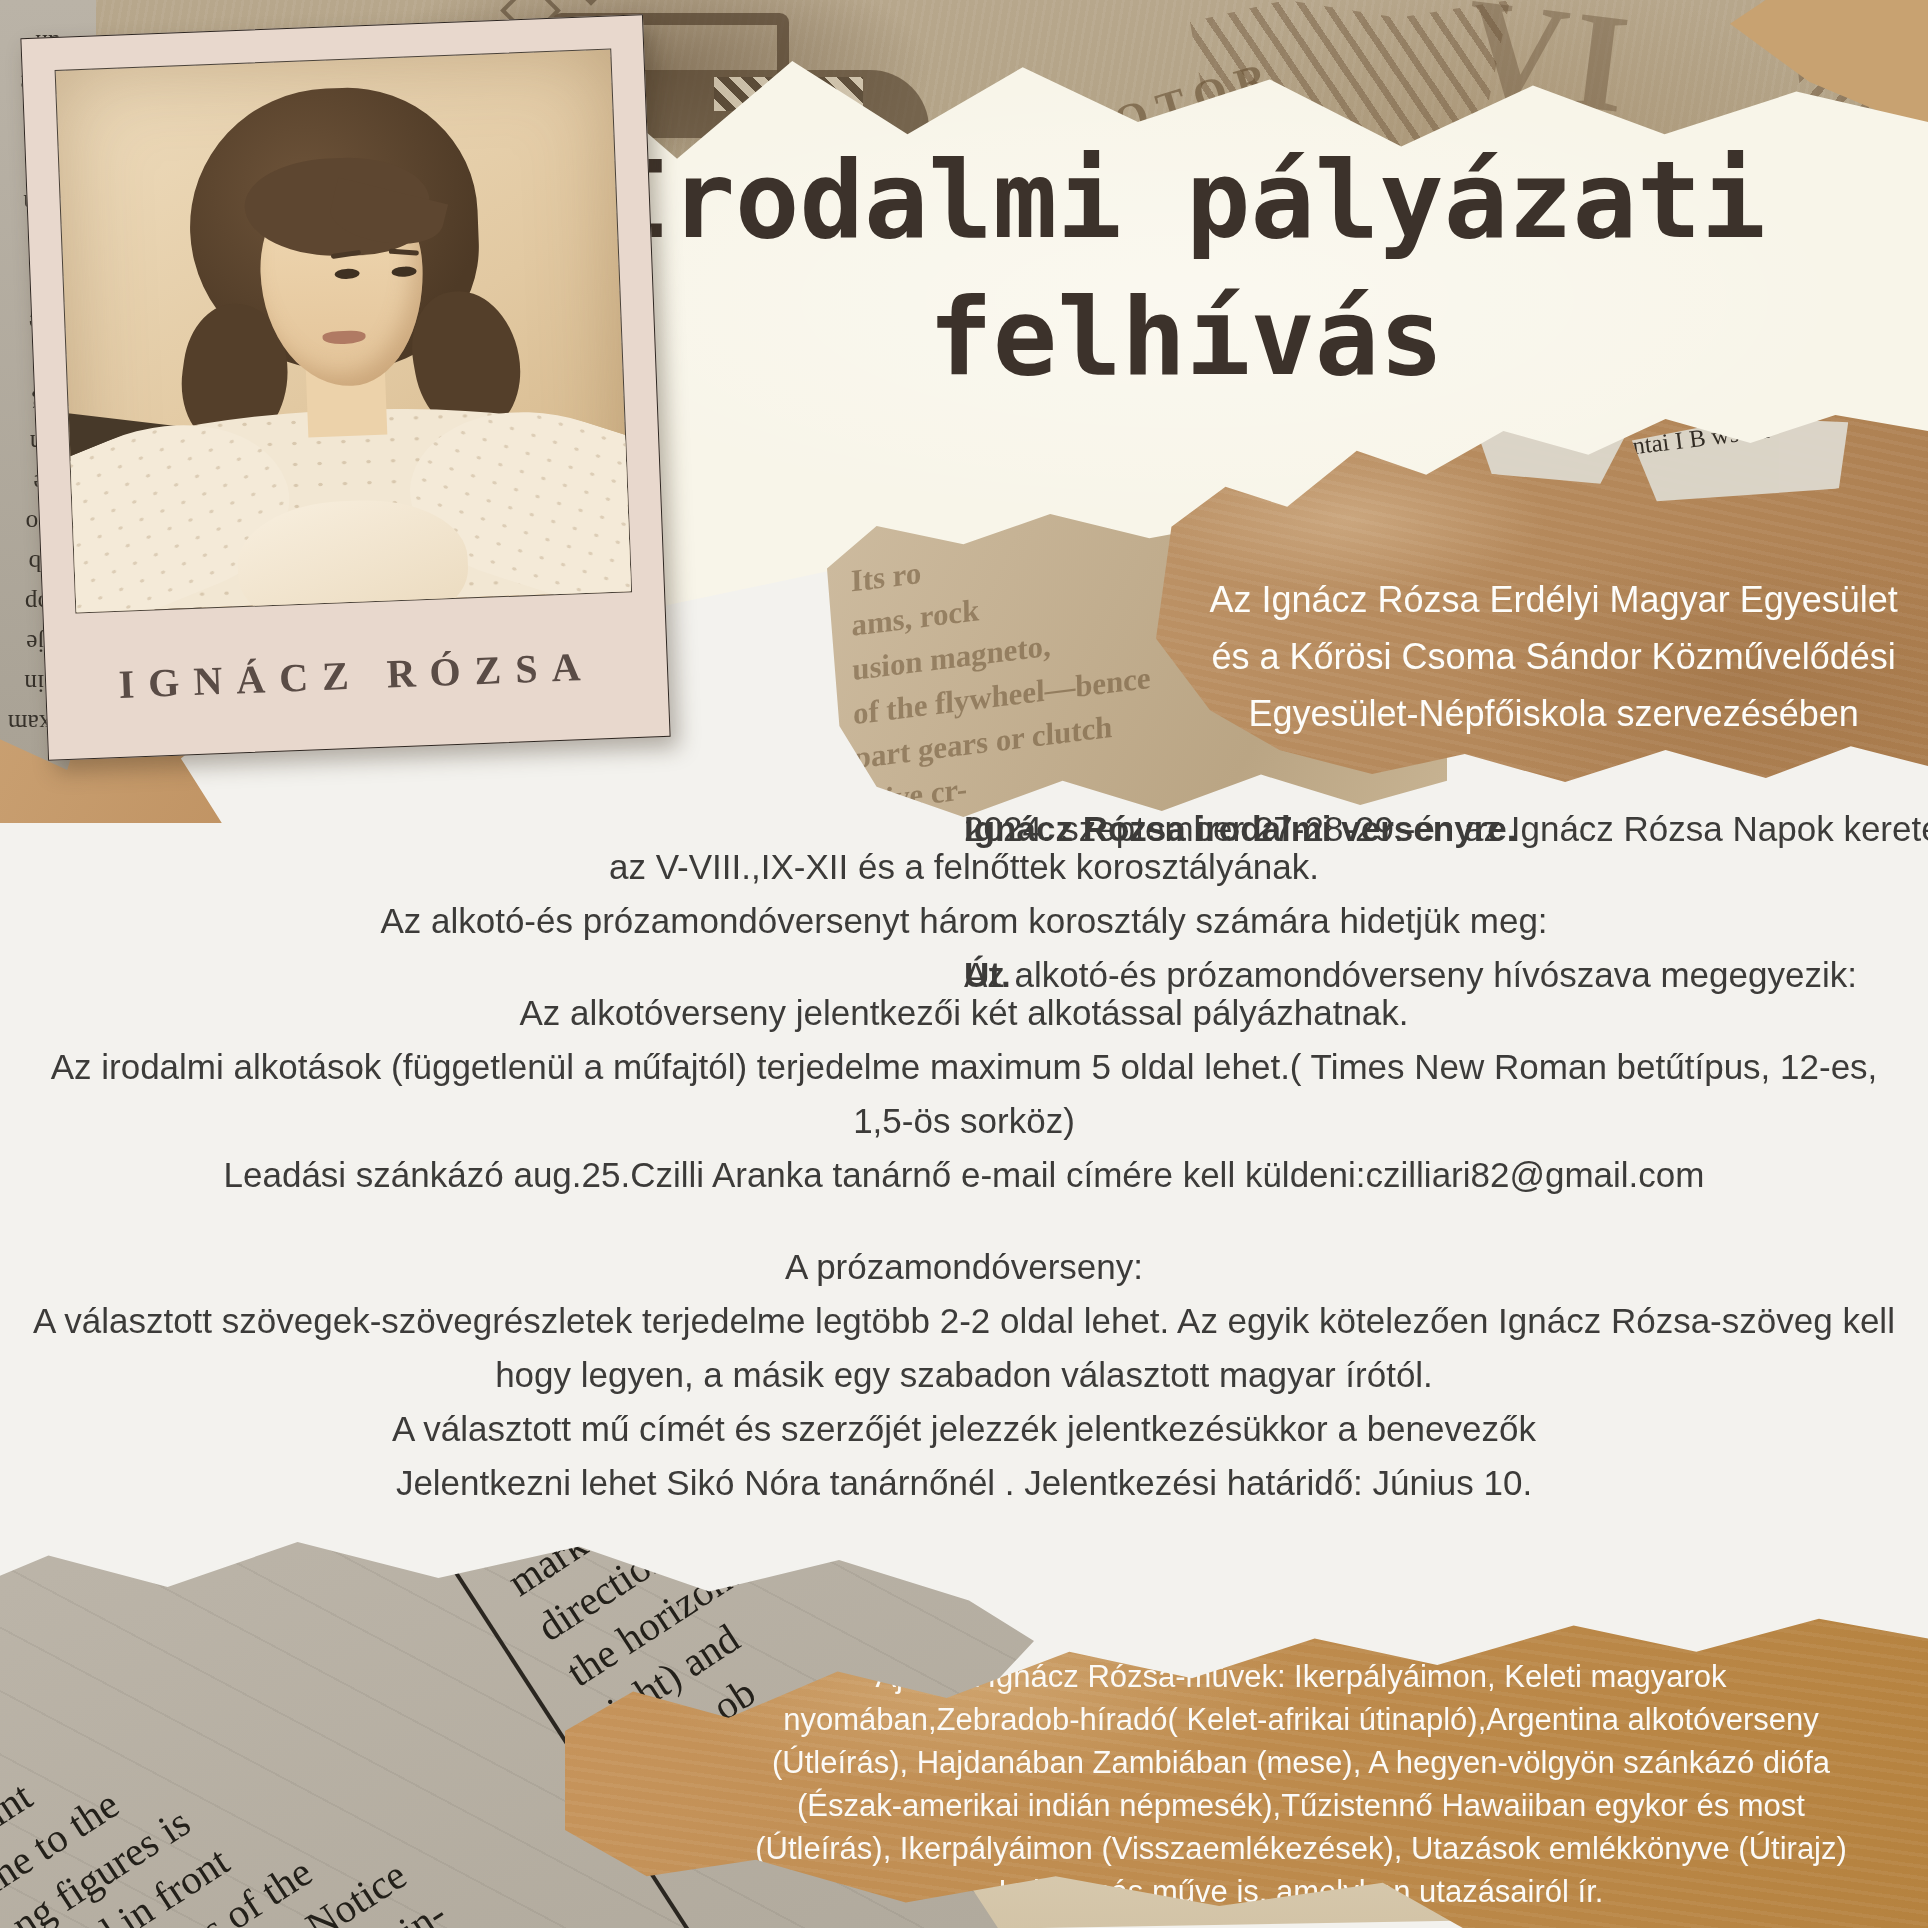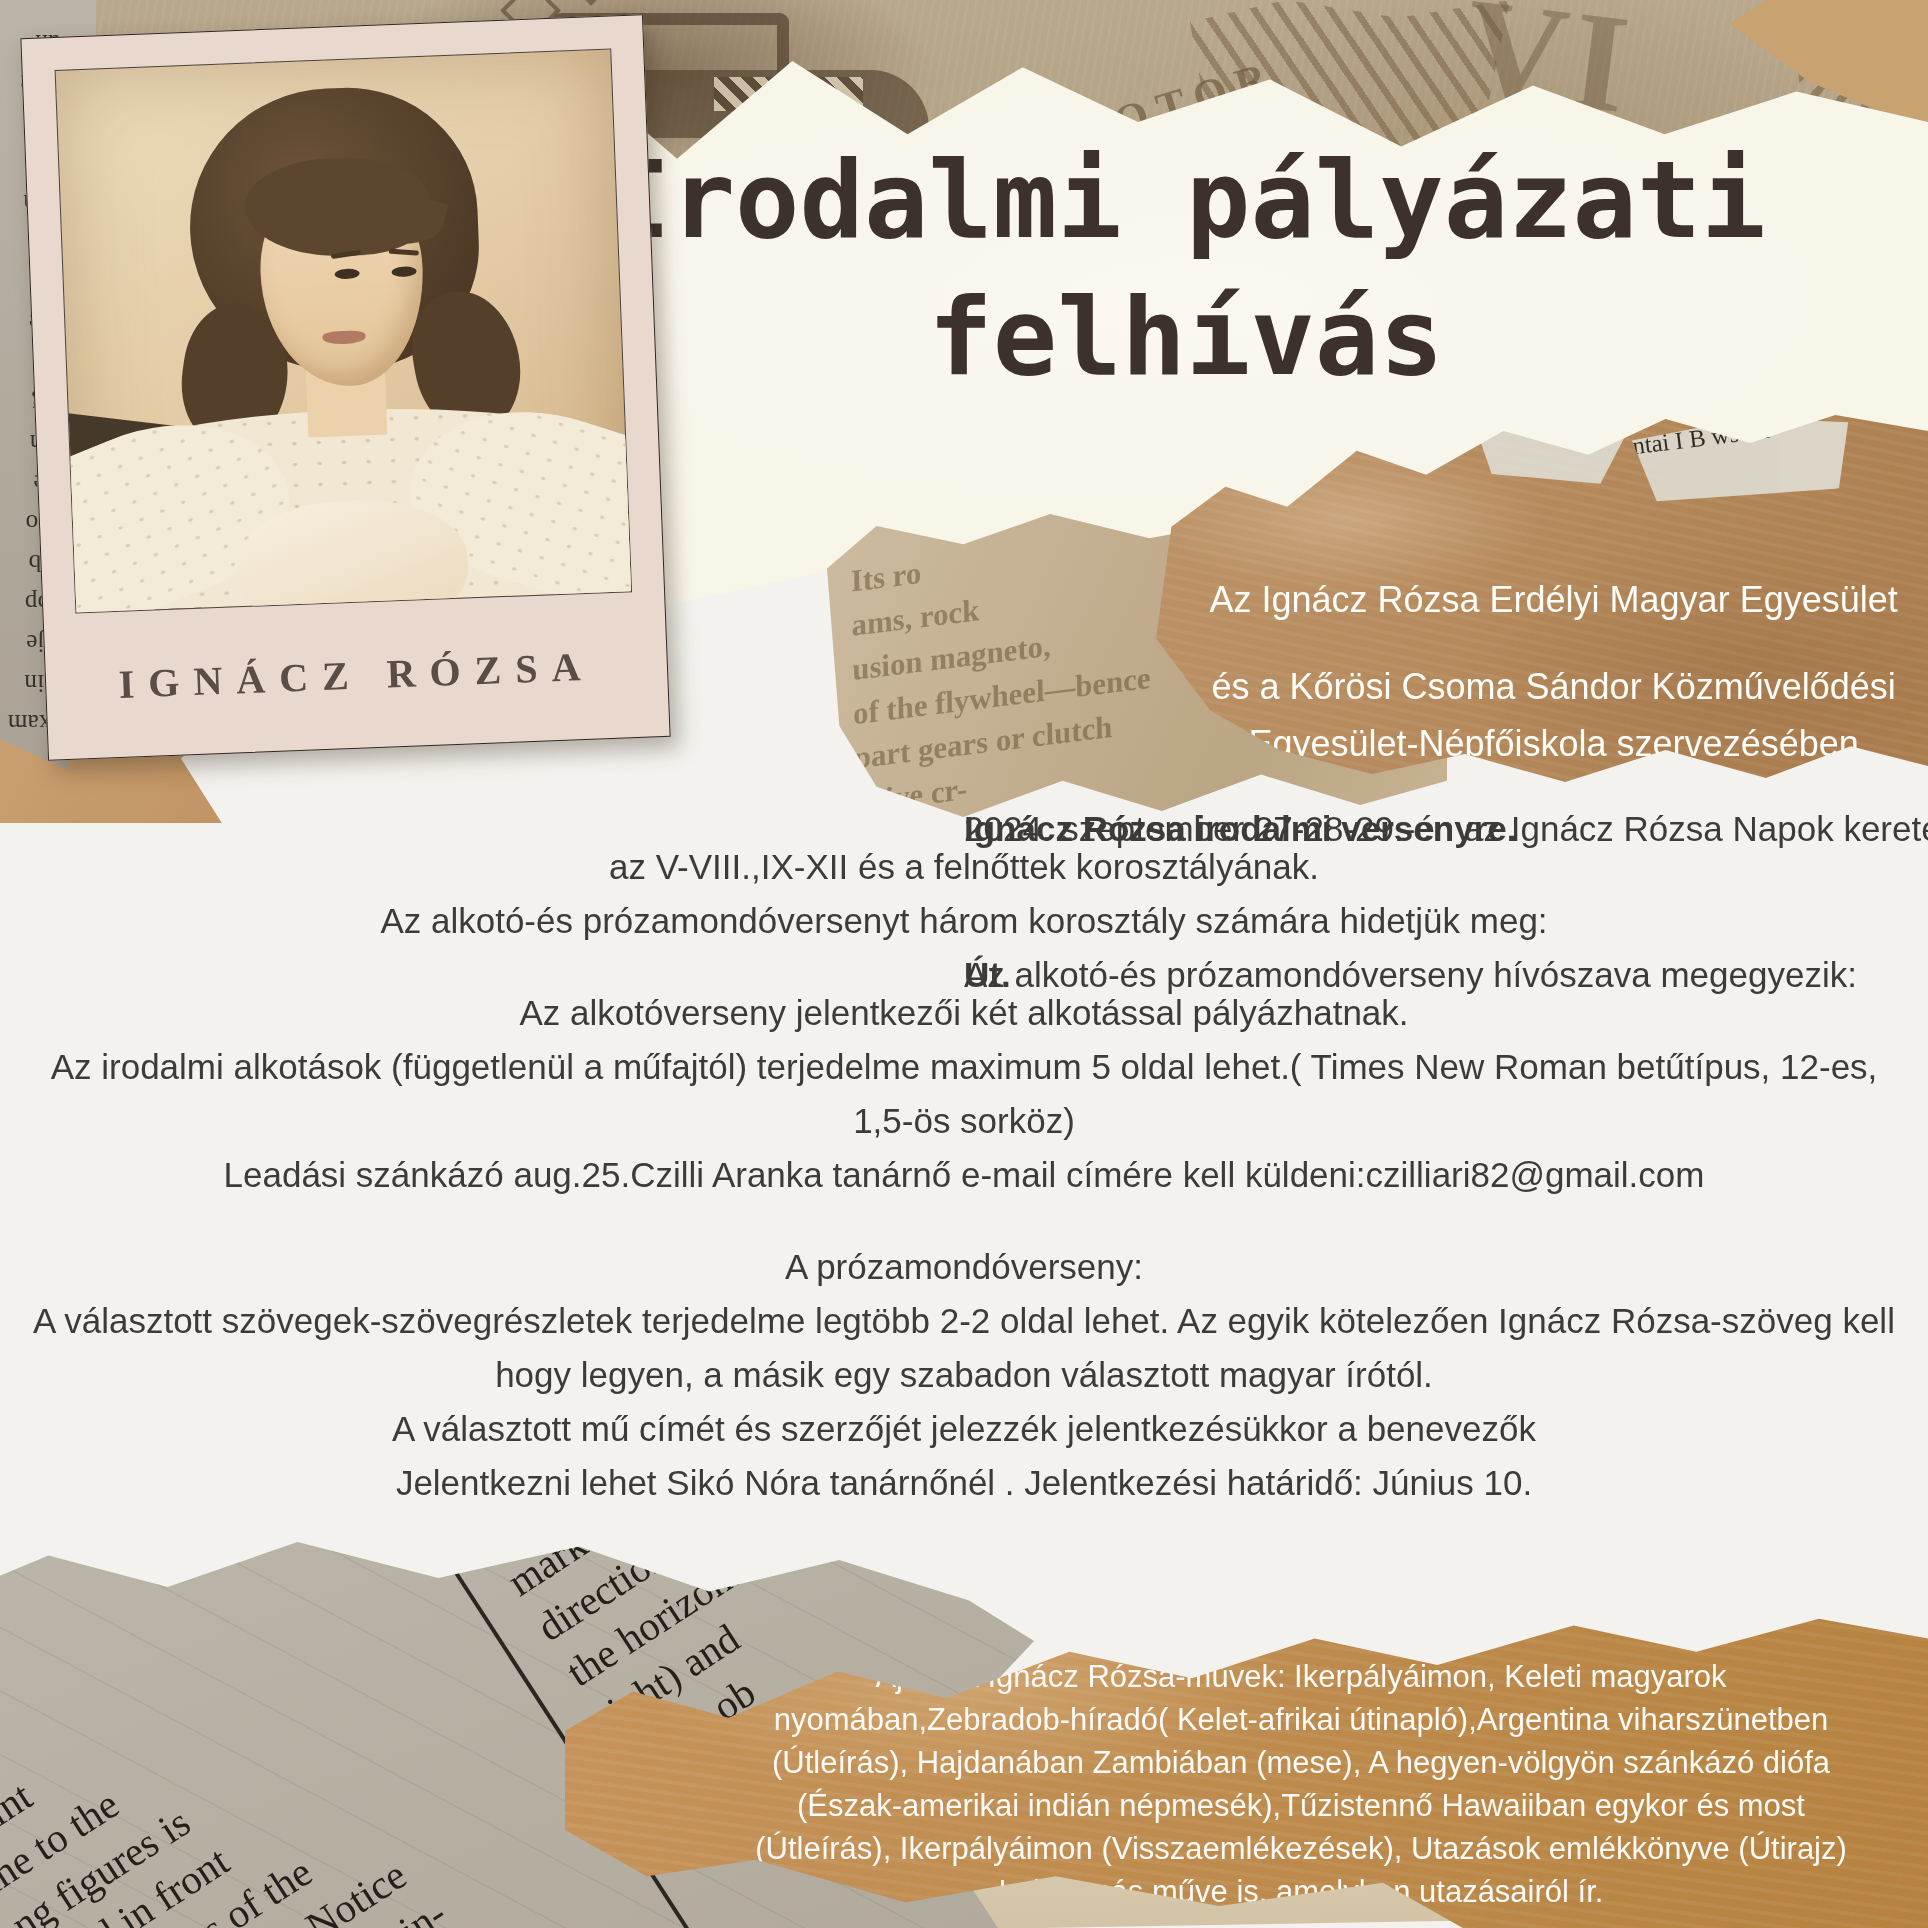--- a/index.html
+++ b/index.html
@@ -249,21 +249,21 @@
         <div style="position: relative;">drive cr-</div>
         <div style="position: relative;">needed.</div>
       </div>
   </div>
 
   <div class="kraft-right">
     <div class="scrap scrap1">ins d li t e</div>
     <div class="scrap scrap2">ntai I B ws o r</div>
     <div class="org-text">
         <div style="position: relative;">Az Ignácz Rózsa Erdélyi Magyar Egyesület</div>
-        <div style="position: relative; margin-top: 30px;">és a Kőrösi Csoma Sándor Közművelődési</div>
+        <div style="position: relative;">és a Kőrösi Csoma Sándor Közművelődési</div>
         <div style="position: relative;">Egyesület-Népfőiskola szervezésében</div>
       </div>
   </div>
 
   <div class="polaroid">
     <div class="photo">
       <div class="chair"></div>
       <div class="hair"></div>
       <div class="curl cl"></div>
       <div class="curl cr"></div>
@@ -342,21 +342,21 @@
           <div style="position: relative;">the horizon: b</div>
           <div style="position: relative;">right) and</div>
           <div style="position: relative;">from) ob</div>
         </div>
     </div>
   </div>
 
   <div class="kraft-bottom">
     <div class="rec-text">
         <div style="position: relative;">Ajánlott Ignácz Rózsa-művek: Ikerpályáimon, Keleti magyarok</div>
-        <div style="position: relative;">nyomában,Zebradob-híradó( Kelet-afrikai útinapló),Argentina viharszünetben</div>
+        <div style="position: relative;">nyomában,Zebradob-híradó( Kelet-afrikai útinapló),Argentina alkotóverseny</div>
         <div style="position: relative;">(Útleírás), Hajdanában Zambiában (mese), A hegyen-völgyön szánkázó diófa</div>
         <div style="position: relative;">(Észak-amerikai indián népmesék),Tűzistennő Hawaiiban egykor és most</div>
         <div style="position: relative;">(Útleírás), Ikerpályáimon (Visszaemlékezések), Utazások emlékkönyve (Útirajz)</div>
         <div style="position: relative;">Lehet más műve is, amelyben utazásairól ír.</div>
       </div>
   </div>
 
 </div>
 
 

